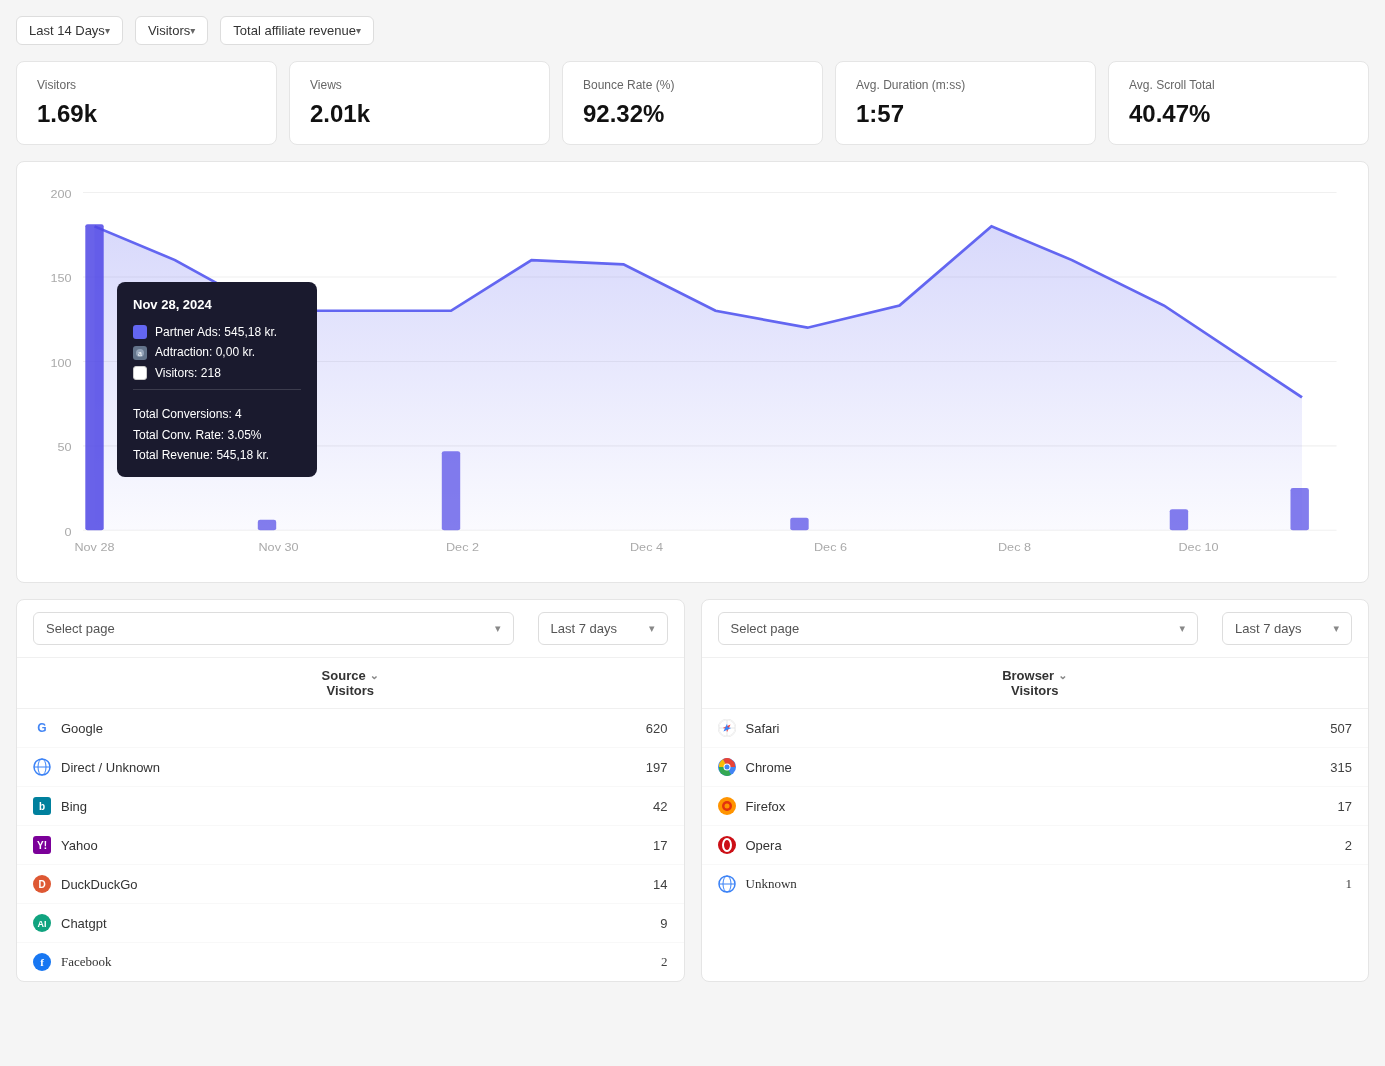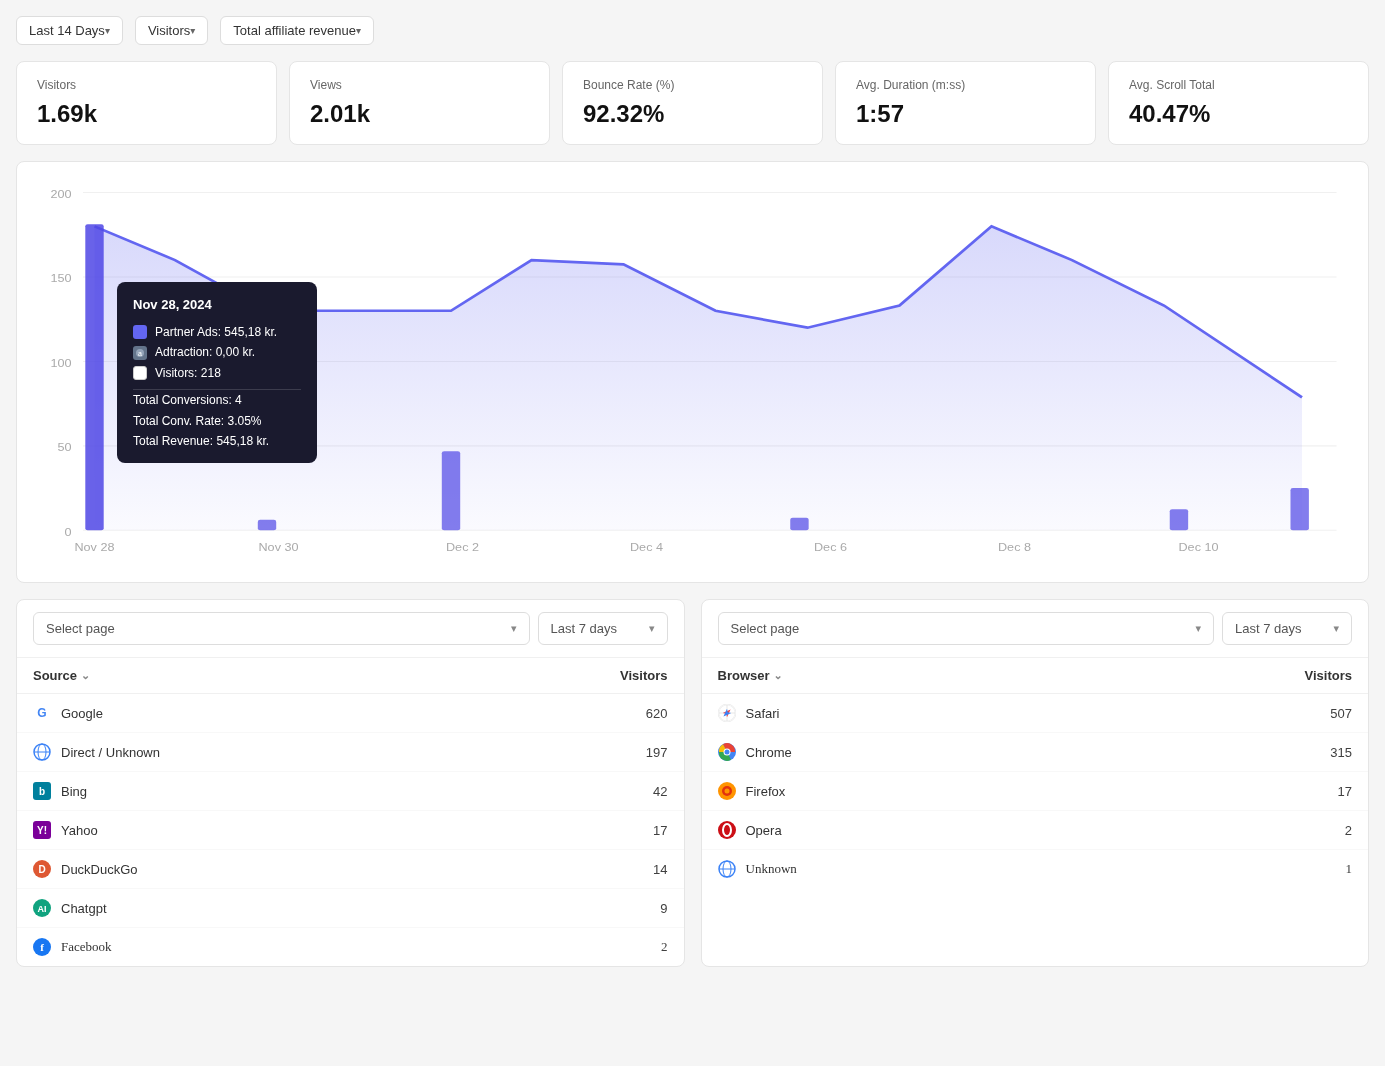--- a/index.html
+++ b/index.html
@@ -116,21 +116,21 @@
     }
     .table-panel {
       flex: 1;
       background: white;
       border: 1px solid #e5e5e5;
       border-radius: 8px;
       overflow: hidden;
     }
     .panel-header {
       display: flex;
-      gap: 8px;
+      gap: 24px;
       padding: 12px 16px;
       border-bottom: 1px solid #f0f0f0;
     }
     .select-dropdown {
       display: flex;
       align-items: center;
       justify-content: space-between;
       background: white;
       border: 1px solid #ddd;
       border-radius: 6px;
@@ -144,20 +144,21 @@
 
     .table-header {
       display: flex;
       justify-content: space-between;
       align-items: center;
       padding: 10px 16px;
       font-weight: 600;
       font-size: 13px;
       color: #333;
       border-bottom: 1px solid #f0f0f0;
+      flex-direction: column;
     }
     .table-header .col-left {
       display: flex;
       align-items: center;
       gap: 4px;
     }
     .sort-icon { font-size: 11px; color: #888; }
 
     .table-row {
       display: flex;
@@ -281,21 +282,21 @@
                 <circle cx="5" cy="5" r="4" fill="#94a3b8"></circle>
                 <text x="5" y="8" font-size="7" text-anchor="middle" fill="white">a</text>
               </svg>
           </div>
           <span>Adtraction: 0,00 kr.</span>
         </div>
         <div class="tooltip-row">
           <div class="tooltip-icon visitors"></div>
           <span>Visitors: 218</span>
         </div>
-        <div style="margin-top:6px; border-top:1px solid rgba(255,255,255,0.15); padding-top:0;">
+        <div style="margin-top:6px; border-top:1px solid rgba(255,255,255,0.15); padding-top:14px;">
           <div>Total Conversions: 4</div>
           <div>Total Conv. Rate: 3.05%</div>
           <div>Total Revenue: 545,18 kr.</div>
         </div>
       </div>
     </div>
   </div>
 
   <div class="bottom-section">
 

